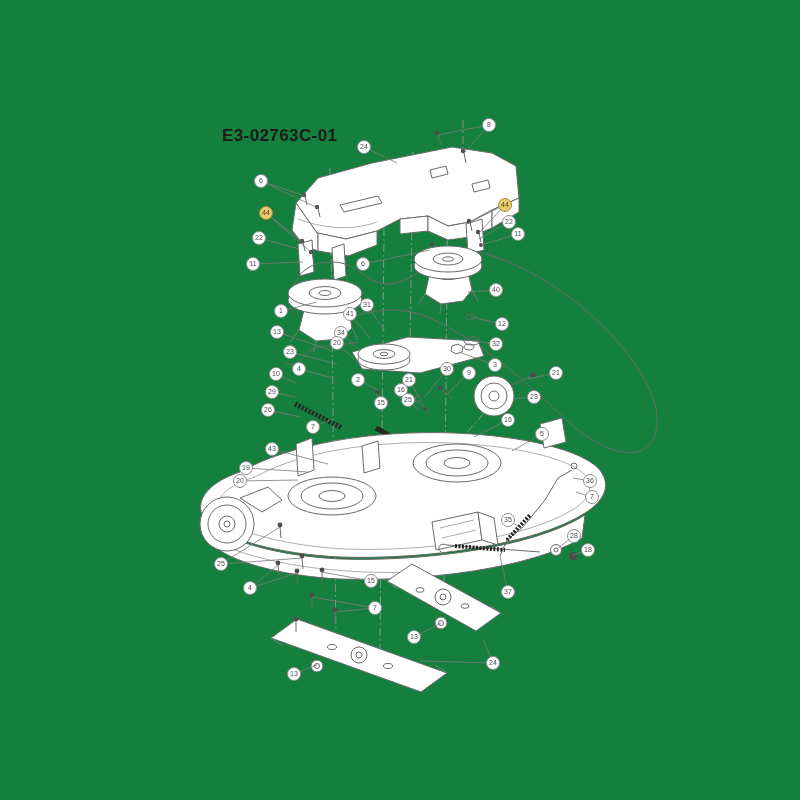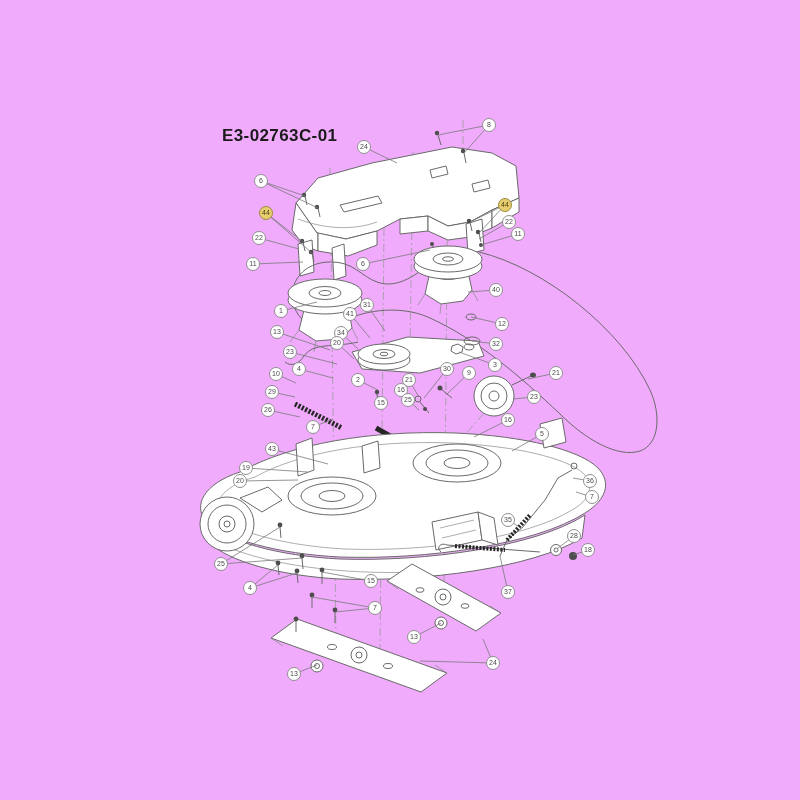--- a/index.html
+++ b/index.html
@@ -1,16 +1,16 @@
 <!DOCTYPE html>
 <html style="--cb: #8f8f8f; --hf: #e6cd6f; --hb: #a08a3e;"><head>
 <meta charset="utf-8">
 <style>
   html,body{margin:0;padding:0;background:#fff;}
-  .stage{position:relative;width:800px;height:800px;background:#f0abfc;overflow:hidden;
+  .stage{position:relative;width:800px;height:800px;background:#15803d;overflow:hidden;
          font-family:"Liberation Sans",sans-serif;}
   .title{position:absolute;left:222px;top:126px;font-weight:bold;font-size:17px;
          color:#1b1b1b;letter-spacing:.4px;z-index:4;}
   svg.art,svg.leaders{position:absolute;left:0;top:0;}
   svg.art{z-index:1;}
   svg.leaders{z-index:2;}
   svg.art *{vector-effect:non-scaling-stroke;}
   .ln{stroke:#6a6a6a;fill:none;stroke-width:1;}
   .w{fill:#ffffff;stroke:#6a6a6a;stroke-width:1;}
   .thin{stroke:#8a8a8a;stroke-width:.7;fill:none;}

